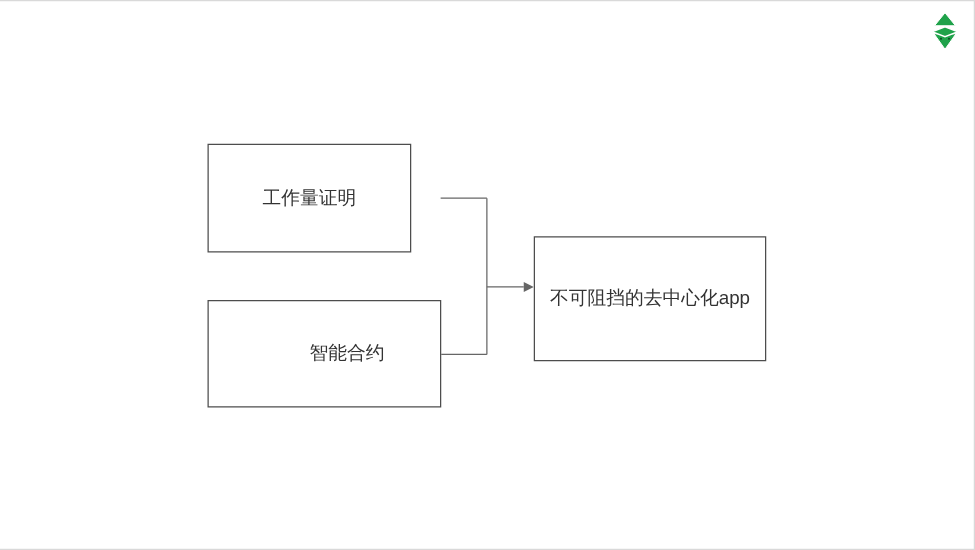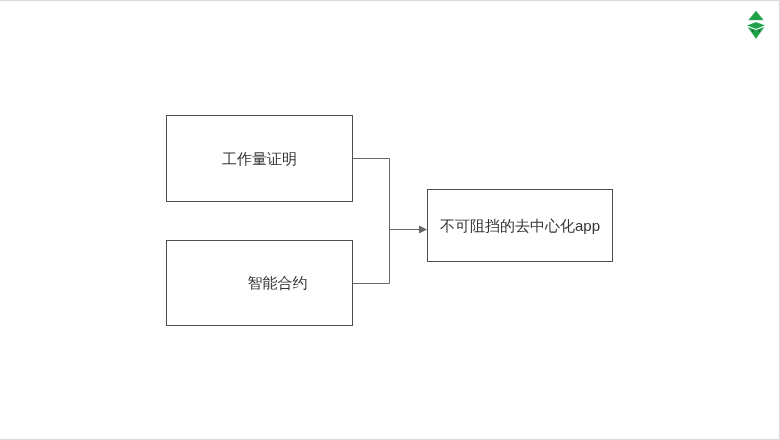--- a/index.html
+++ b/index.html
@@ -28,23 +28,23 @@
     justify-content: center;
     box-sizing: border-box;
   }
   .node .label {
     font-size: 15px;
     color: #333333;
     text-align: center;
     line-height: 1.2;
     white-space: nowrap;
   }
-  #node-pow      { left: 166px; top: 114px; width: 187px; height: 87px; }
+  #node-pow      { left: 166px; top: 114px; width: 163px; height: 87px; }
   #node-contract { left: 166px; top: 239px; width: 187px; height: 86px; padding-left: 36px; }
-  #node-dapp     { left: 427px; top: 188px; width: 186px; height: 73px; }
+  #node-dapp     { left: 427px; top: 188px; width: 186px; height: 100px; }
   .edges-layer {
     position: absolute;
     left: 0; top: 0;
     width: 780px;
     height: 440px;
     pointer-events: none;
   }
   .logo {
     position: absolute;
     top: 7px;

